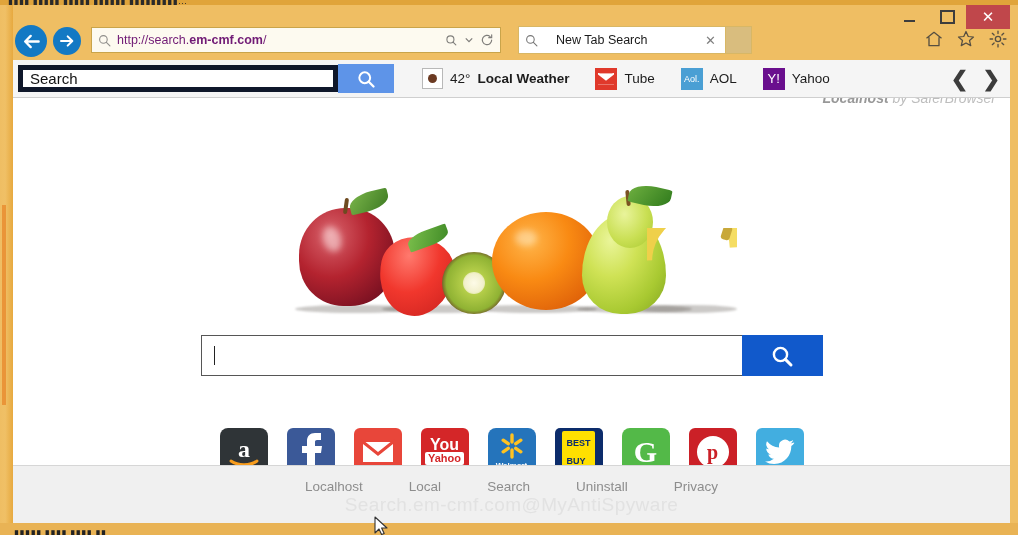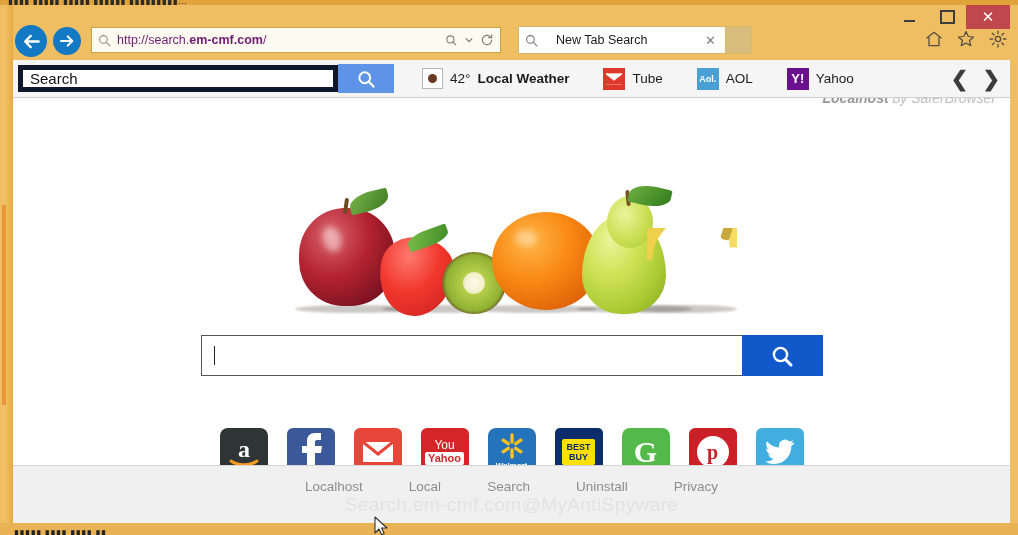--- a/index.html
+++ b/index.html
@@ -137,21 +137,21 @@
   #tb-searchbtn {
     width: 56px; height: 29px; background: #5e94e8;
     display: flex; align-items: center; justify-content: center;
   }
   #tb-links {
     display: flex; align-items: center; margin-left: 28px; gap: 26px;
   }
   .tb-link { display: flex; align-items: center; gap: 7px; font-size: 13.5px; color: #1c1c1c; }
   .tb-badge {
     width: 22px; height: 22px; display: flex; align-items: center;
-    justify-content: center; font-size: 9px; font-weight: 700; color: #fff; margin-left: 8px;
+    justify-content: center; font-size: 9px; font-weight: 400; color: #fff;
   }
   .weather-swatch {
     width: 21px; height: 21px; border: 1px solid #b8b8b8; background: #fff;
     display: flex; align-items: center; justify-content: center;
   }
   .weather-dot { width: 9px; height: 9px; border-radius: 50%; background: #6b3a22; }
   .w-temp { font-weight: 400; }
   .w-label { font-weight: 700; }
   #tb-arrows {
     position: absolute; right: 10px; display: flex; gap: 14px;
@@ -451,35 +451,35 @@
 
       <div class="tile" style="background:#e8463a;border-radius:6px;">
         <svg width="34" height="26" viewBox="0 0 34 26">
           <rect x="0" y="0" width="34" height="26" rx="2" fill="#e8463a"></rect>
           <path d="M2 3h30v20H2z" fill="#fff"></path>
           <path d="M2 3l15 12L32 3" stroke="#e8463a" stroke-width="3" fill="none"></path>
         </svg>
       </div>
 
       <div class="tile" style="background:#d42628;border-radius:6px;flex-direction:column;">
-        <span style="color:#fff;font-size:12px;line-height:12px;font-weight:400;background:#d42628;">You</span>
+        <span style="color:#fff;font-size:16px;line-height:12px;font-weight:700;background:#d42628;">You</span>
         <span style="color:#d42628;background:#fff;font-size:11px;line-height:13px;font-weight:700;padding:0 3px;border-radius:2px;margin-top:1px;">Yahoo</span>
       </div>
 
       <div class="tile" style="background:#2574bb;border-radius:8px;flex-direction:column;justify-content:flex-start;padding-top:5px;">
         <svg width="26" height="26" viewBox="0 0 26 26">
           <g stroke="#ffc220" stroke-width="3.4" stroke-linecap="round">
             <path d="M13 2v7M13 17v7M4.2 7.2l5 3.5M16.8 15.3l5 3.5M21.8 7.2l-5 3.5M9.2 15.3l-5 3.5"></path>
           </g>
         </svg>
         <span style="color:#fff;font-size:8px;font-weight:700;margin-top:2px;">Walmart</span>
       </div>
 
       <div class="tile" style="background:#0c2c6b;border-radius:5px;">
-        <span style="background:#ffe000;color:#0c2c6b;font-size:9px;font-weight:700;line-height:10px;padding:3px 4px;border-radius:2px;text-align:center;">BEST<br>BUY</span>
+        <span style="background:#ffe000;color:#0c2c6b;font-size:9px;font-weight:700;line-height:18px;padding:3px 4px;border-radius:2px;text-align:left;">BEST<br>BUY</span>
       </div>
 
 
       <div class="tile" style="background:#53b948;border-radius:8px;">
         <span style="color:#fff;font-size:30px;font-weight:700;font-family:'Liberation Serif',serif;">G</span>
       </div>
 
       <div class="tile" style="background:#cb2027;border-radius:6px;">
         <span style="width:32px;height:32px;border-radius:50%;background:#fff;color:#cb2027;display:flex;align-items:center;justify-content:center;font-size:20px;font-family:'Liberation Serif',serif;font-weight:700;">p</span>
       </div>

